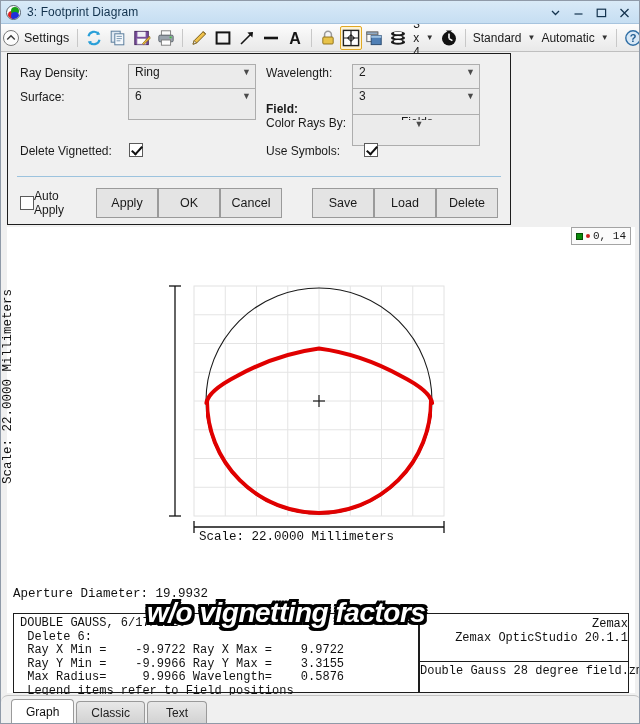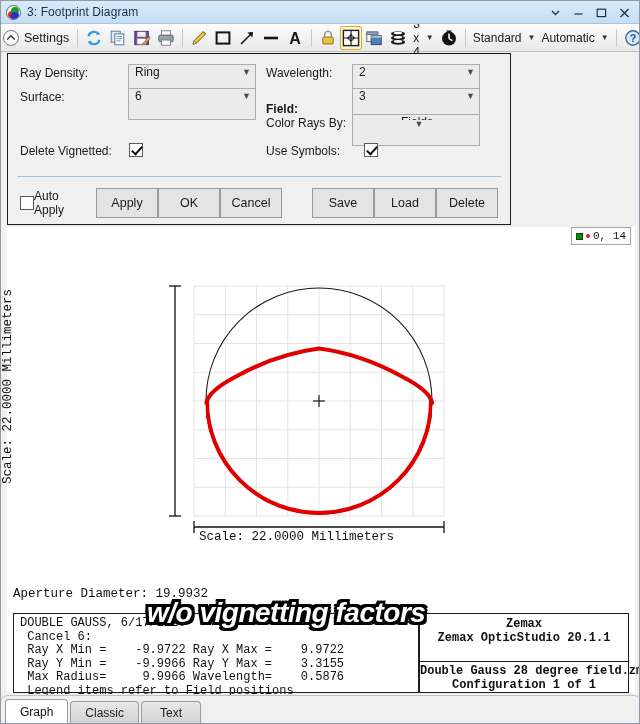--- a/index.html
+++ b/index.html
@@ -191,28 +191,28 @@
     width: 210px; height: 80px;
     border: 1px solid #1d1d1d; background: #fff;
   }
   .lr-top { height: 48px; border-bottom: 1px solid #1d1d1d; padding-top: 4px; }
   .lr-bot { height: 31px; padding-top: 3px; }
   .mono {
     font-family: "Liberation Mono", monospace;
     font-size: 12px; color: #111; line-height: 13.5px;
     white-space: pre;
   }
-  .mono.center { text-align: center; font-weight: bold; }
+  .mono.center { text-align: right; }
 
   
   .tabstrip {
     position: absolute; left: 0; bottom: 0; width: 640px; height: 28px;
     background: #f0f0f0;
     border-top: 1px solid #c2c2c2;
-    display: flex; align-items: flex-end; padding-left: 4px; border-radius: 7px;
+    display: flex; align-items: flex-end; padding-left: 10px; border-radius: 7px;
   }
   .tab {
     height: 22px; min-width: 60px; padding: 0 14px;
     display: flex; align-items: center; justify-content: center;
     font-size: 12px; color: #222;
     border: 1px solid #9a9a9a; border-bottom: none;
     border-radius: 4px 4px 0 0;
     margin-right: 2px;
     background: linear-gradient(to bottom,#e8e8e8,#d2d2d2);
   }
@@ -486,35 +486,34 @@
     <span class="coord-dot"></span>
     <span>0,  14</span>
   </div>
 
   <div class="aperture-line">Aperture Diameter: 19.9932</div>
 
   <div class="overlay-anno">w/o vignetting factors</div>
 
   <div class="legend-left">
     <div class="mono">DOUBLE GAUSS, 6/17/2020</div>
-    <div class="mono"> Cancel 6:</div>
+    <div class="mono"> Delete 6:</div>
     <div class="mono"> Ray X Min =    -9.9722 Ray X Max =    9.9722</div>
     <div class="mono"> Ray Y Min =    -9.9966 Ray Y Max =    3.3155</div>
     <div class="mono"> Max Radius=     9.9966 Wavelength=    0.5876</div>
     <div class="mono"> Legend items refer to Field positions</div>
   </div>
 
   <div class="legend-right">
     <div class="lr-top">
       <div class="mono center">Zemax</div>
       <div class="mono center">Zemax OpticStudio 20.1.1</div>
     </div>
     <div class="lr-bot">
       <div class="mono center">Double Gauss 28 degree field.zmx</div>
-      <div class="mono center">Configuration 1 of 1</div>
     </div>
   </div>
 
   <div class="settings-panel">
     <div class="sp-fields">
 
       <div class="fld" style="left:12px;  top:12px;">
         <span class="fld-label">Ray Density:</span>
       </div>
       <div class="combo" style="position:absolute;left:120px;top:10px;width:128px;">

